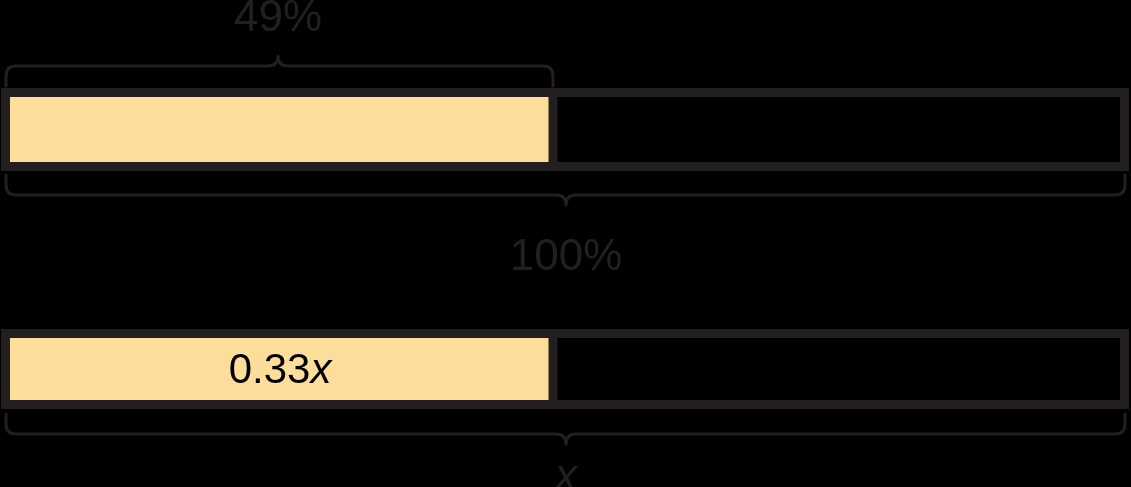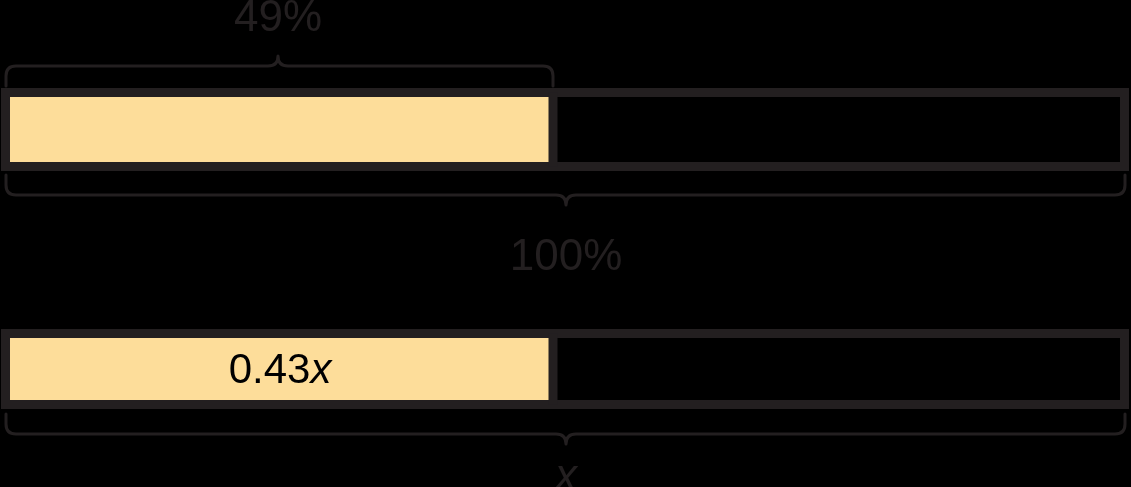--- a/index.html
+++ b/index.html
@@ -104,17 +104,17 @@
 
     <line class="bar-divider" x1="553" y1="333.5" x2="553" y2="404.5"></line>
 
     <path class="brace-path" d="M 6,414 L 6,424 Q 6,434 16,434 L 556,434 Q 566,434 566,444 Q 566,434 576,434 L 1115,434 Q 1125,434 1125,424 L 1125,414"></path>
   </svg>
 
   <div class="label label-outside" id="label-49">49%</div>
 
   <div class="label label-outside" id="label-100">100%</div>
 
-  <div class="label label-inbar" id="label-049x"><span>0.43</span><span class="label-var">x</span></div>
+  <div class="label label-inbar" id="label-049x"><span>0.33</span><span class="label-var">x</span></div>
 
   <div class="label" id="label-x">x</div>
 
 </div>
 
 </body></html>

